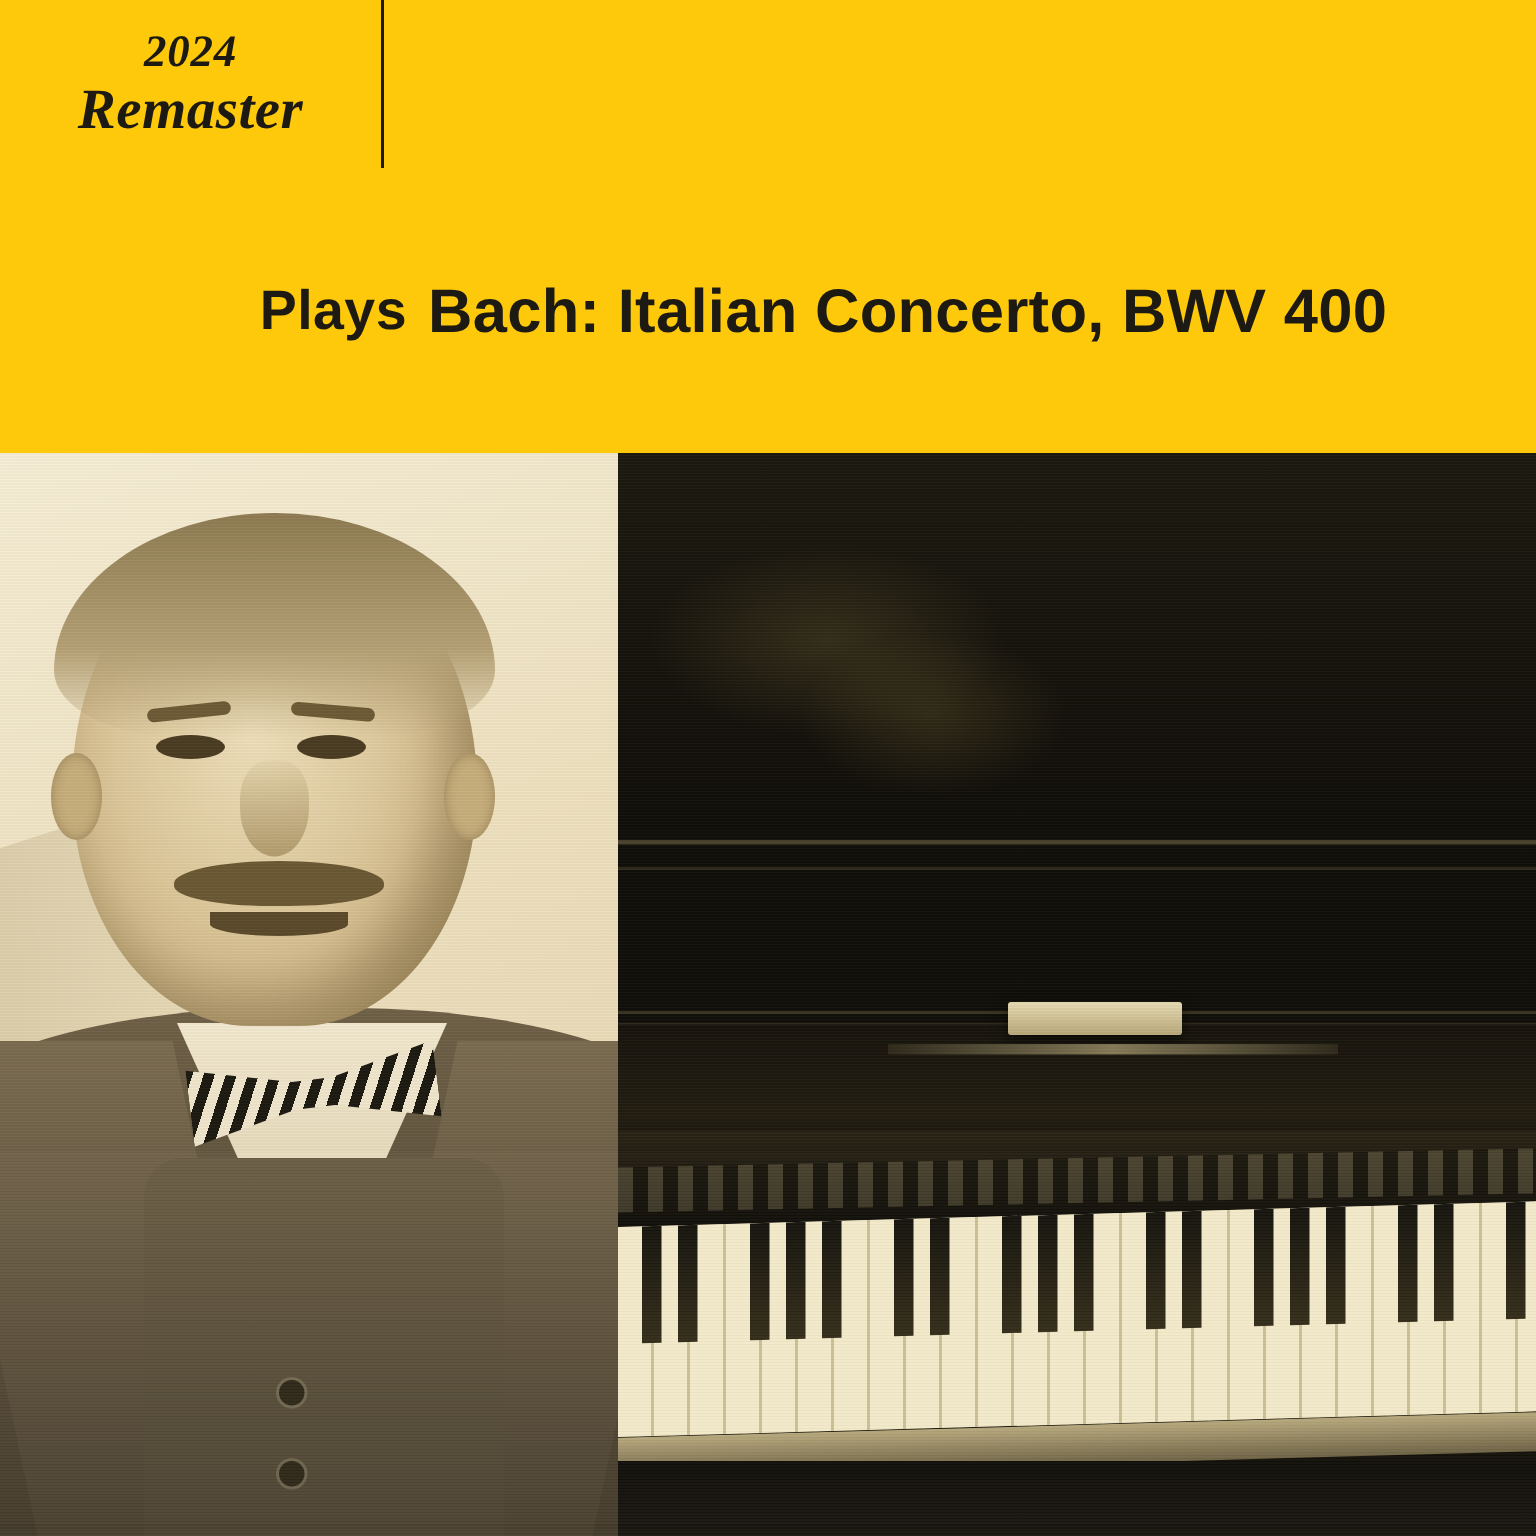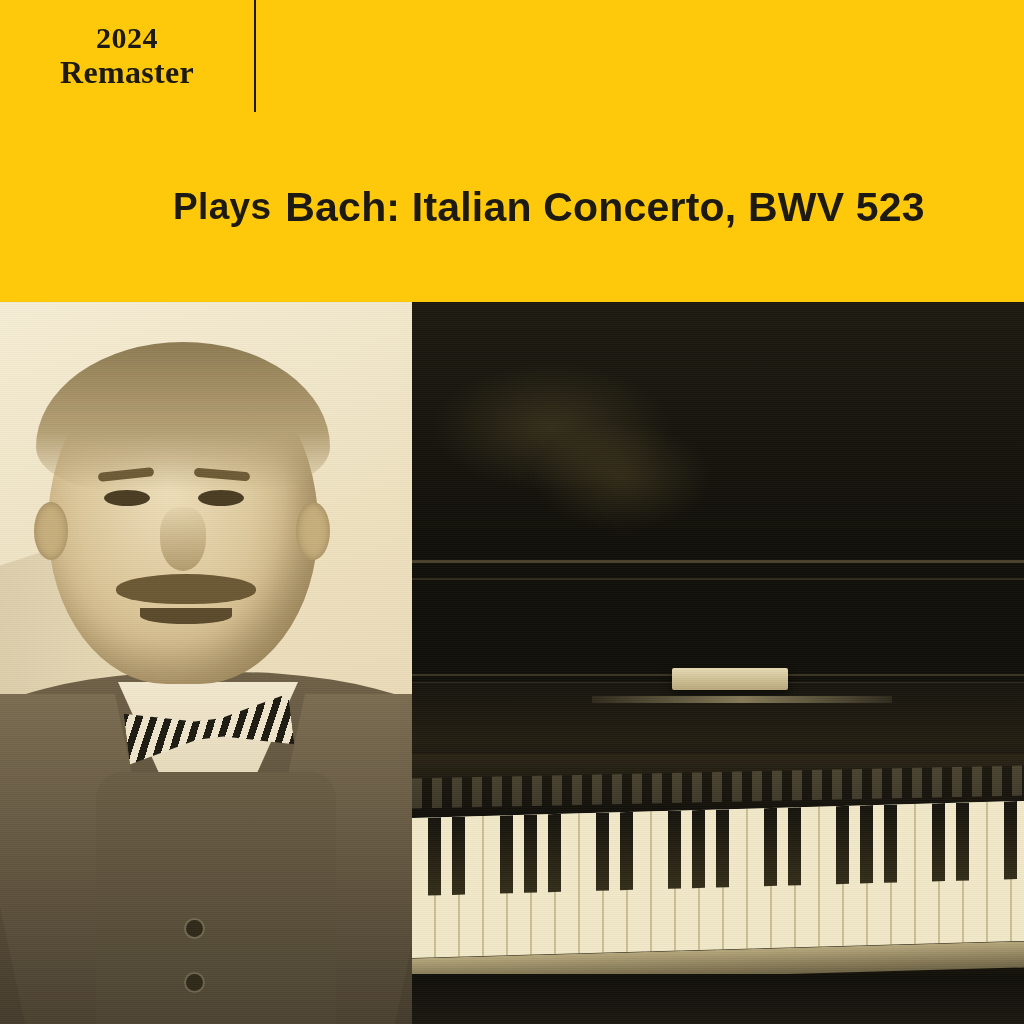--- a/index.html
+++ b/index.html
@@ -20,20 +20,21 @@
 
   
   .header-band {
     position: absolute;
     left: 0;
     top: 0;
     width: 1024px;
     height: 112px;
     background: #ffc90b;
     box-sizing: border-box;
+    font-style: italic;
   }
   .badge {
     position: absolute;
     left: 0;
     top: 0;
     width: 256px;
     height: 112px;
     border-right: 2px solid #1c1a12;
     box-sizing: border-box;
     display: flex;
@@ -43,21 +44,21 @@
     font-family: "Liberation Serif", serif;
     color: #1c1a12;
     line-height: 1.12;
   }
   .badge-year {
     font-size: 30px;
     font-weight: 700;
     letter-spacing: 0.5px;
   }
   .badge-word {
-    font-size: 32px;
+    font-size: 38px;
     font-weight: 700;
     letter-spacing: 0.3px;
   }
   .artist {
     position: absolute;
     left: 258px;
     top: 0;
     width: 766px;
     height: 112px;
     display: flex;
@@ -411,21 +412,21 @@
 
   <div class="header-band">
     <div class="badge">
       <div class="badge-year">2024</div>
       <div class="badge-word">Remaster</div>
     </div>
   </div>
 
   <div class="sub-band">
     <div class="plays">Plays</div>
-    <div class="work-title">Bach: Italian Concerto, BWV 523</div>
+    <div class="work-title">Bach: Italian Concerto, BWV 400</div>
   </div>
 
   <div class="artwork">
 
     <div class="portrait">
       <div class="portrait-bg"></div>
       <div class="jacket"></div>
       <div class="shirt"></div>
       <div class="vest"></div>
       <div class="button b1"></div>

